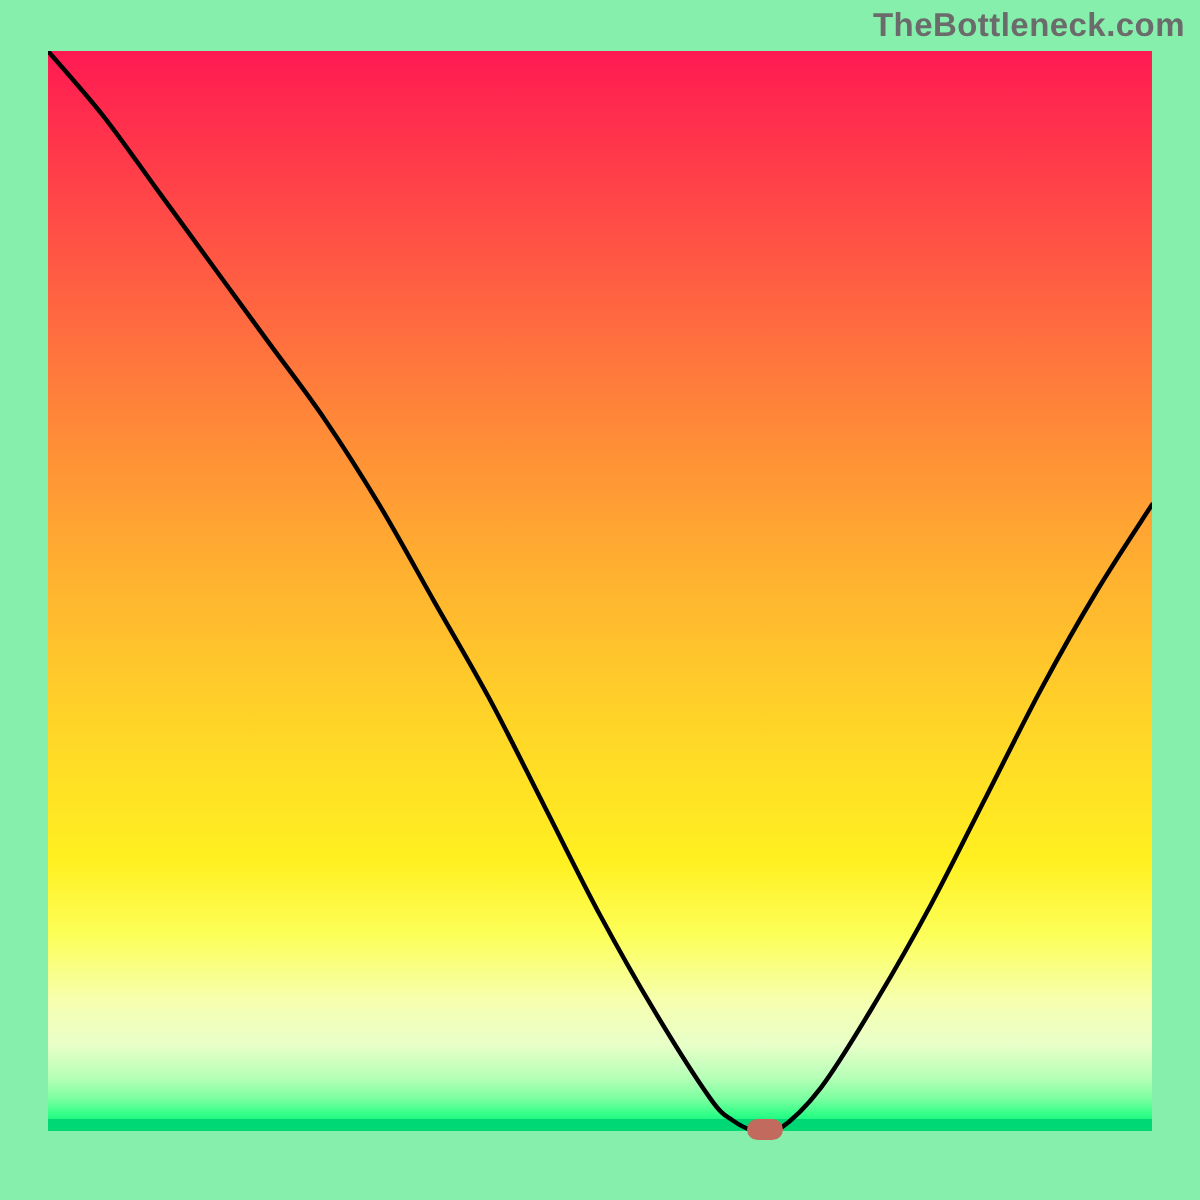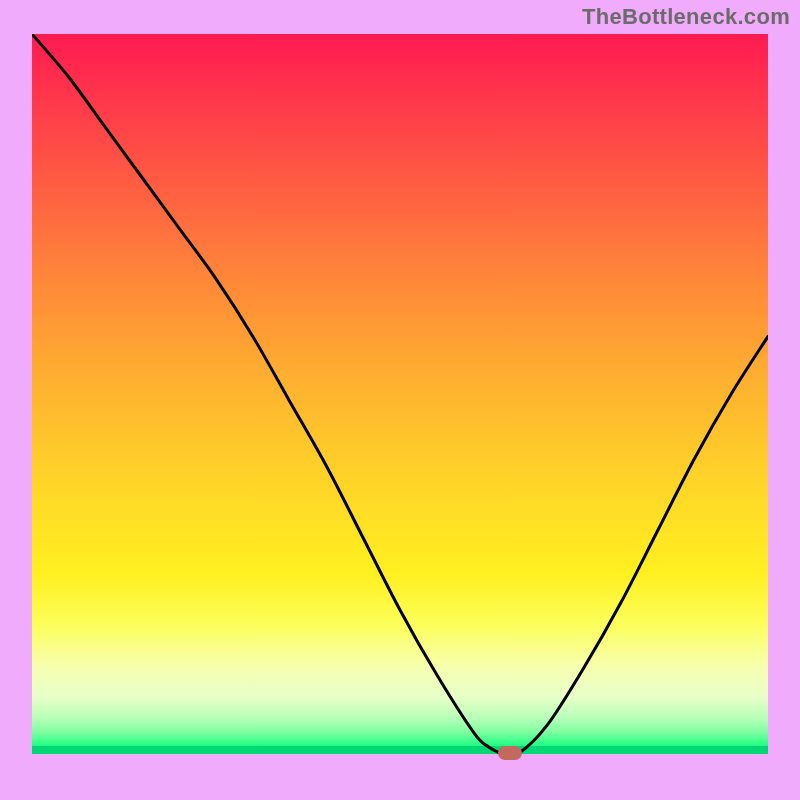--- a/index.html
+++ b/index.html
@@ -7,21 +7,21 @@
     padding: 0;
     width: 800px;
     height: 800px;
     background: #000;
     overflow: hidden;
   }
   .container {
     position: relative;
     width: 800px;
     height: 800px;
-    background: #f0abfc;
+    background: #86efac;
   }
   .watermark {
     position: absolute;
     top: 4px;
     right: 10px;
     font-family: Arial, Helvetica, sans-serif;
     font-size: 22px;
     font-weight: 600;
     color: #6b6b6b;
     letter-spacing: 0.3px;

